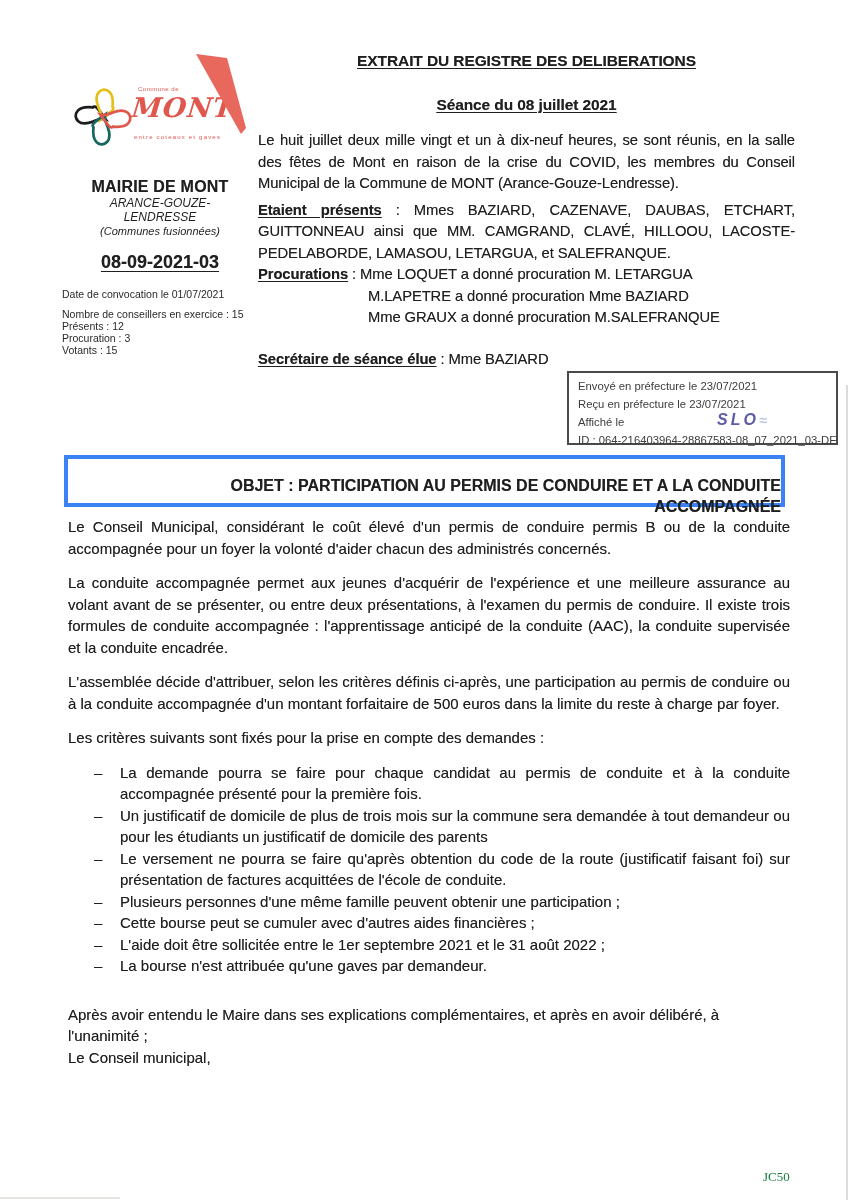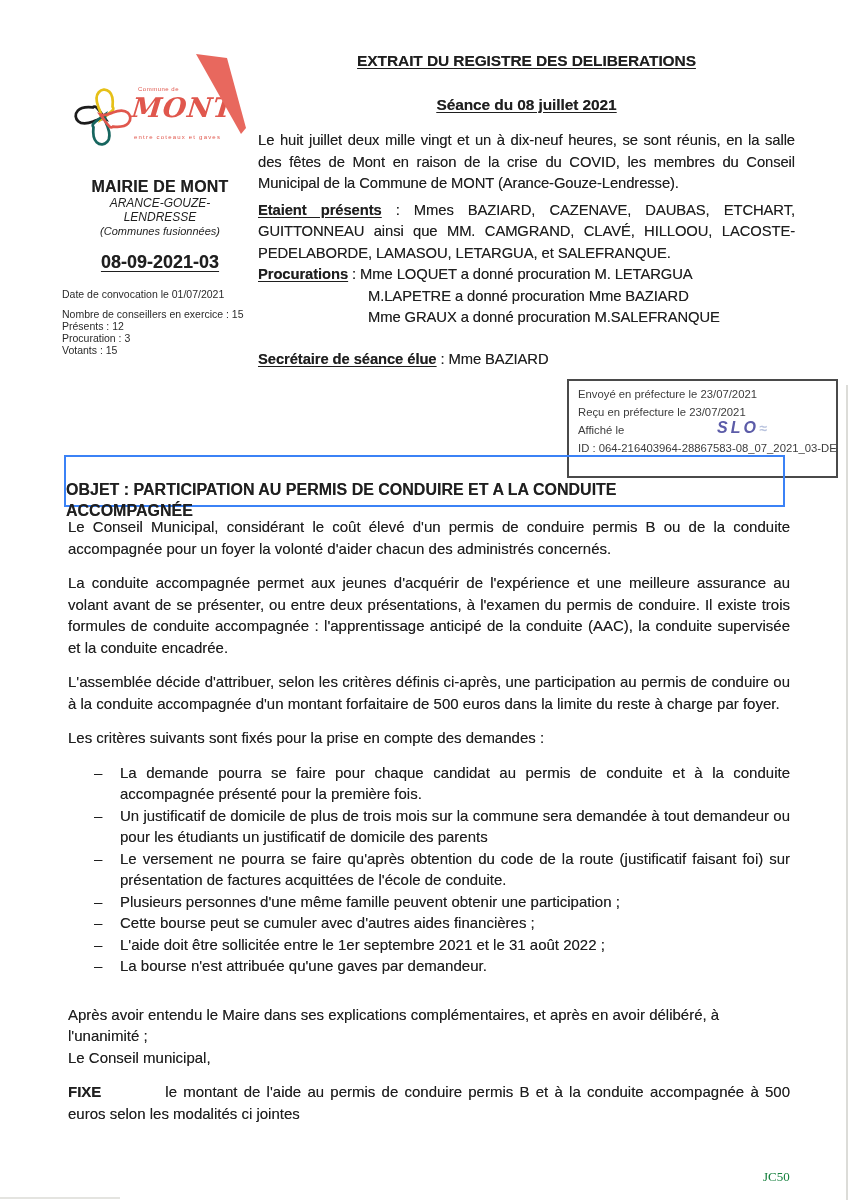--- a/index.html
+++ b/index.html
@@ -36,31 +36,31 @@
   .rtitle{text-align:center;font-weight:bold;font-size:15.5px;margin-bottom:22px;}
   .rsession{text-align:center;font-weight:bold;font-size:15.5px;margin-bottom:15px;}
   .u{text-decoration:underline;text-underline-offset:2px;}
   .rcol p{margin:0;text-align:justify;}
   .presents{margin-top:5px !important;}
   .proc-cont{padding-left:110px;text-align:left !important;}
   .secretary{margin-top:20px !important;white-space:nowrap;text-align:left !important;}
   .lbl{font-weight:bold;text-decoration:underline;text-underline-offset:2px;}
 
   
-  .stamp{position:absolute;left:567px;top:371px;width:271px;height:99px;background:#fff;
-         border:2px solid #4a4a4a;font-size:11.3px;color:#3c3c3c;margin-top:8px;}
+  .stamp{position:absolute;left:567px;top:371px;width:271px;height:74px;background:#fff;
+         border:2px solid #4a4a4a;font-size:11.3px;color:#3c3c3c;}
   .stamp>div{position:absolute;left:9px;white-space:nowrap;}
   .s1{top:7px;} .s2{top:25px;} .s3{top:43px;} .sid{top:61px;}
   .slo{position:absolute;left:148px !important;top:38px;font-size:16px;font-weight:bold;font-style:italic;
        letter-spacing:3px;color:#5c5ca8;}
   .slo .wave{color:#b9c3de;letter-spacing:0;font-size:14px;}
 
   
-  .objet{position:absolute;left:64px;top:455px;width:721px;height:52px;border:2px solid #3b82f6;
-         text-align:left;font-weight:bold;font-size:16px;line-height:21px;padding-top:22px;}
+  .objet{position:absolute;left:64px;top:455px;width:721px;height:52px;border:4px solid #3b82f6;
+         text-align:right;font-weight:bold;font-size:16px;line-height:21px;padding-top:16px;}
 
   
   .body{position:absolute;left:68px;top:516px;width:722px;font-size:15px;line-height:21.5px;}
   .body p{margin:0 0 13px 0;text-align:justify;}
   .bullets{margin:2px 0 27px 0;}
   .bi{position:relative;padding-left:52px;text-align:justify;}
   .bi .dash{position:absolute;left:26px;top:0;}
   .close-p{text-align:left !important;}
   .fixe{margin-top:3px !important;}
   .sp{display:inline-block;width:64px;}
@@ -146,20 +146,19 @@
     <div class="bullets">
       <div class="bi"><span class="dash">–</span><span>La demande pourra se faire pour chaque candidat au permis de conduite et à la conduite accompagnée présenté pour la première fois.</span></div>
       <div class="bi"><span class="dash">–</span><span>Un justificatif de domicile de plus de trois mois sur la commune sera demandée à tout demandeur ou pour les étudiants un justificatif de domicile des parents</span></div>
       <div class="bi"><span class="dash">–</span><span>Le versement ne pourra se faire qu'après obtention du code de la route (justificatif faisant foi) sur présentation de factures acquittées de l'école de conduite.</span></div>
       <div class="bi"><span class="dash">–</span><span>Plusieurs personnes d'une même famille peuvent obtenir une participation ;</span></div>
       <div class="bi"><span class="dash">–</span><span>Cette bourse peut se cumuler avec d'autres aides financières ;</span></div>
       <div class="bi"><span class="dash">–</span><span>L'aide doit être sollicitée entre le 1er septembre 2021 et le 31 août 2022 ;</span></div>
       <div class="bi"><span class="dash">–</span><span>La bourse n'est attribuée qu'une gaves par demandeur.</span></div>
     </div>
     <p class="close-p"><span>Après avoir entendu le Maire dans ses explications complémentaires, et après en avoir délibéré, à l'unanimité ;</span><br><span>Le Conseil municipal,</span></p>
-    <p class="fixe"><b>FIXE</b><span class="sp"></span><span>le montant de l'aide au permis de conduire permis B et à la conduite accompagnée à 500 euros selon les modalités ci jointes</span></p>
   </div>
 
   <div class="jc">JC50</div>
 
   <div class="edge-r"></div>
   <div class="edge-b"></div>
 </div>
 
 </body></html>

